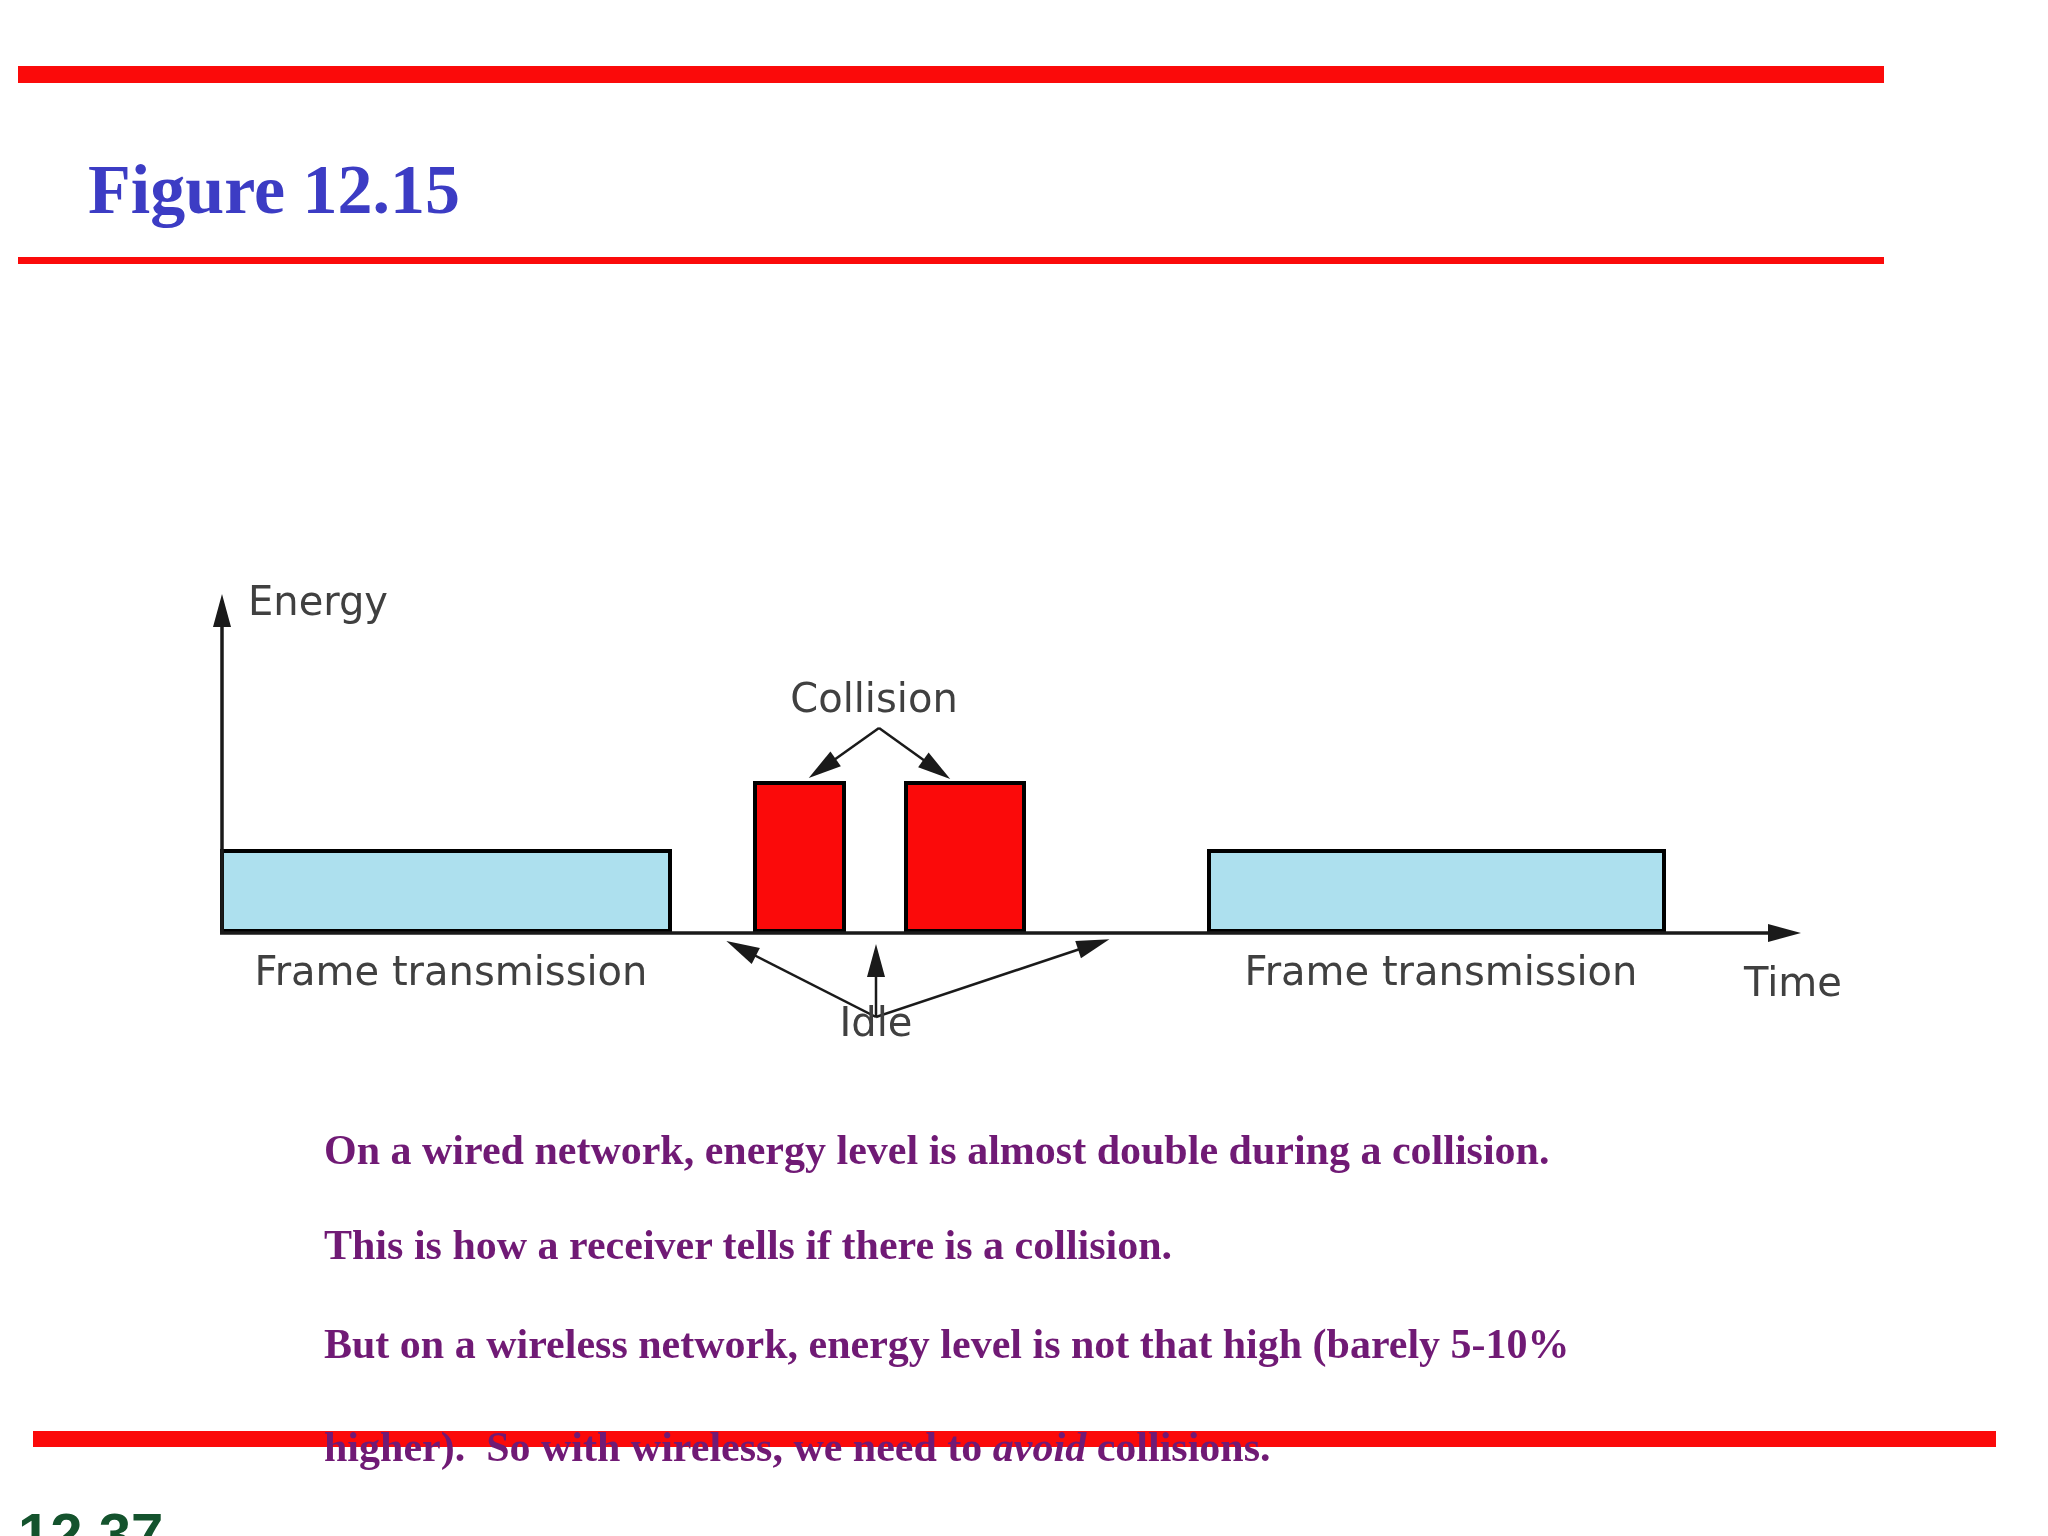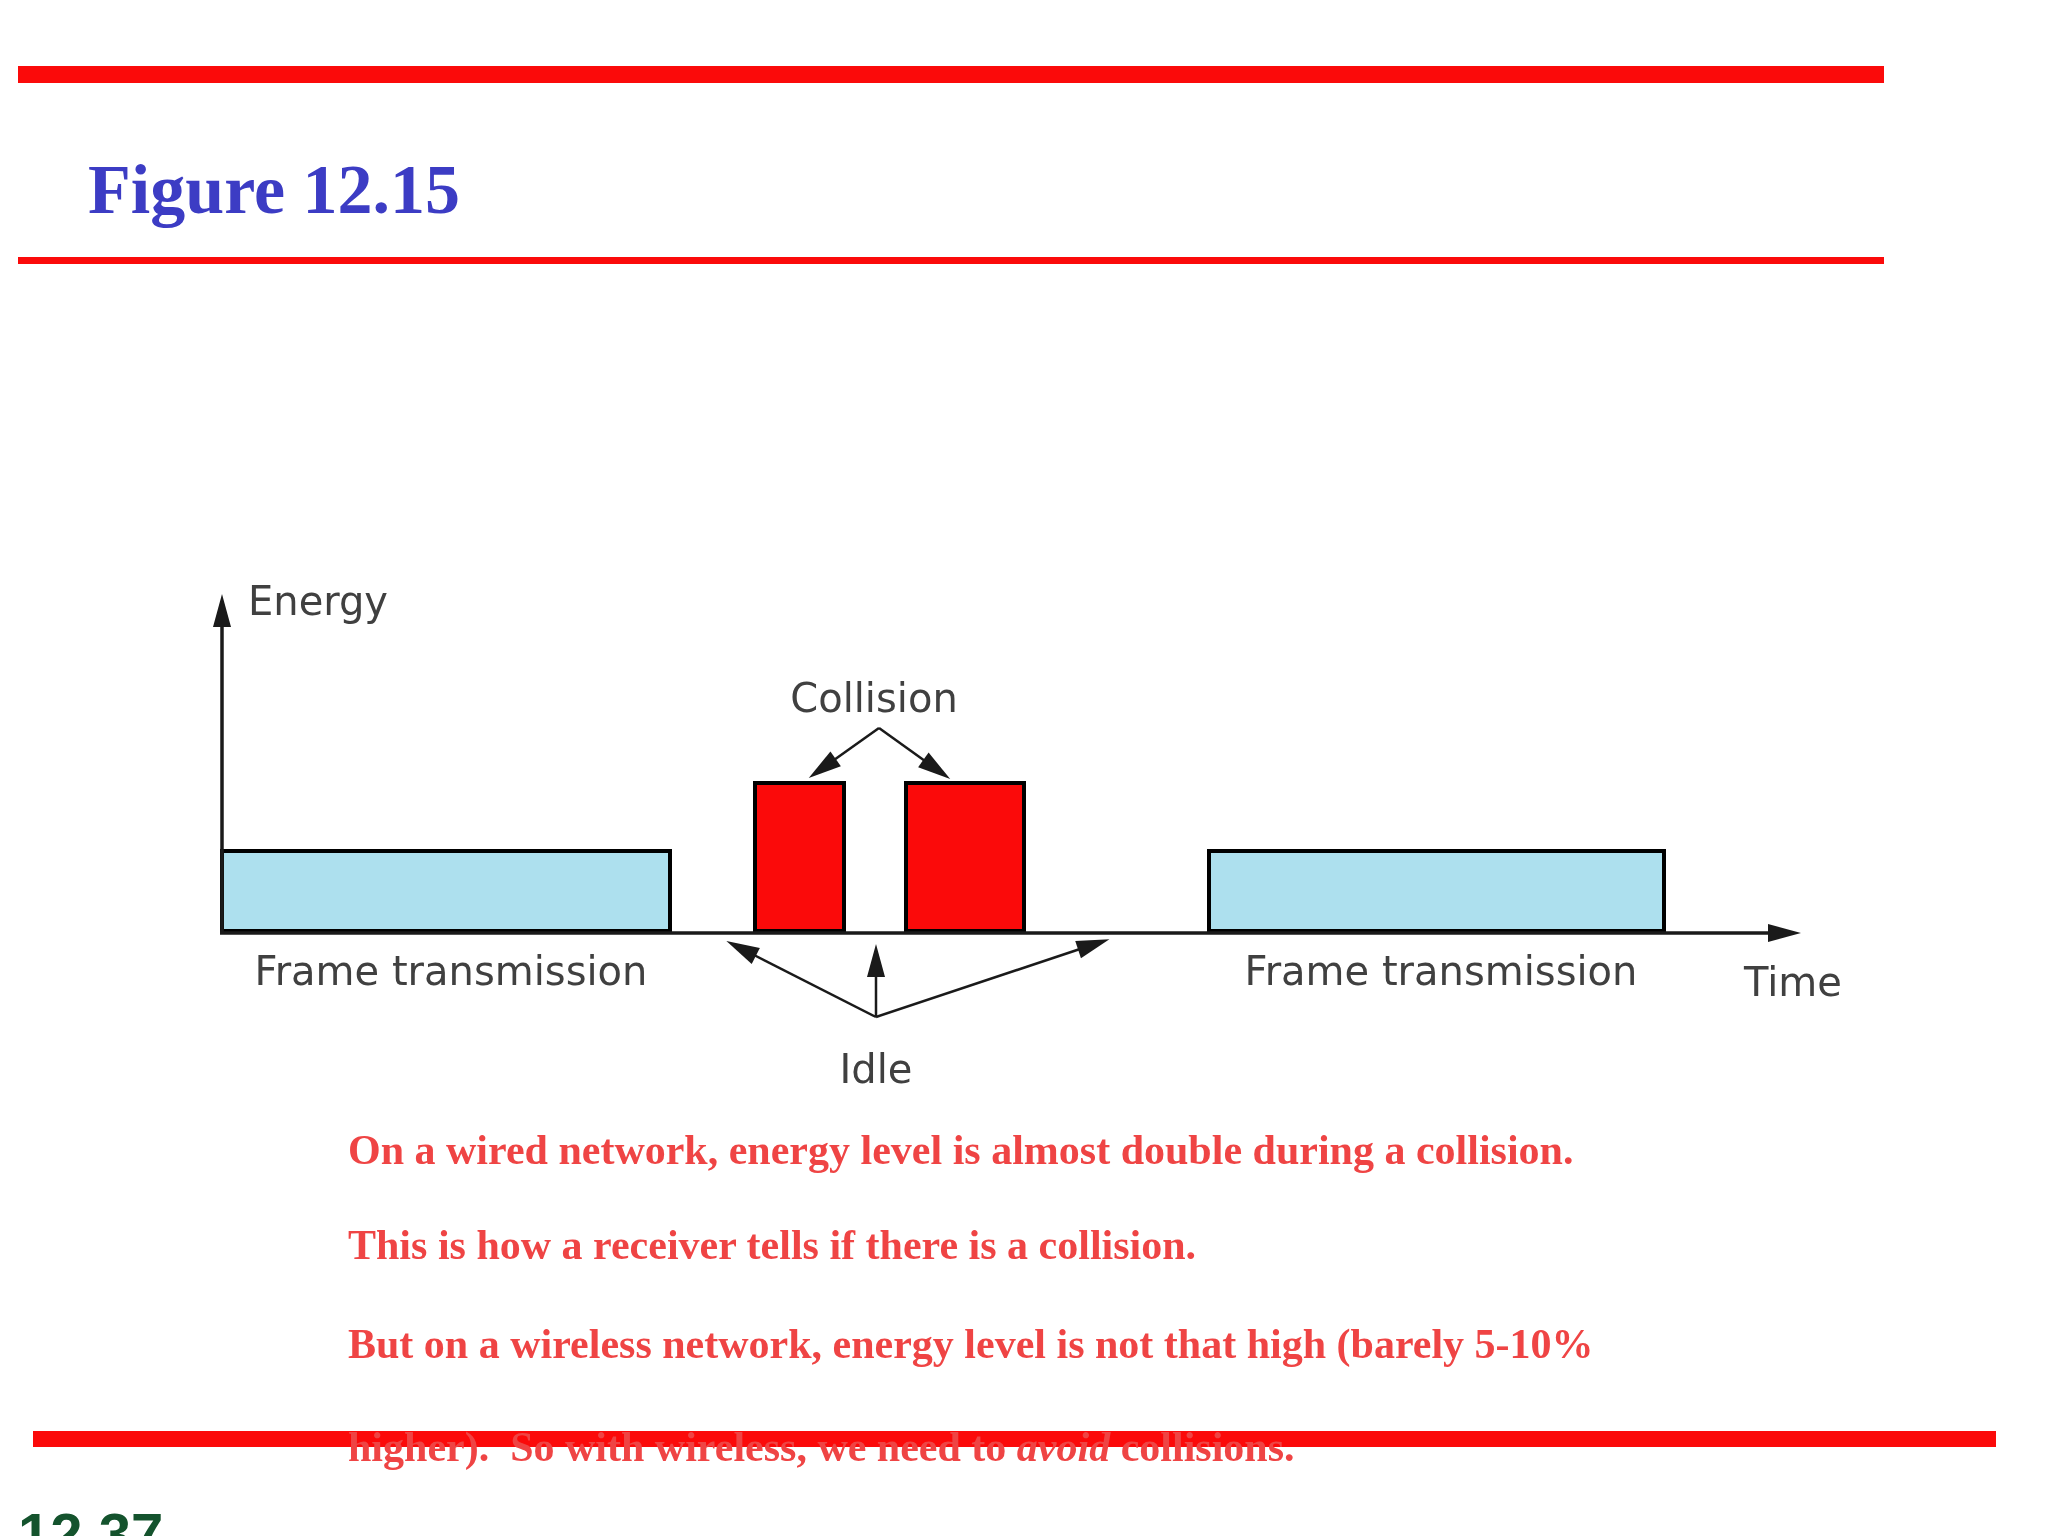--- a/index.html
+++ b/index.html
@@ -34,23 +34,23 @@
   
   .dg-label{
     position:absolute;
     font-family:"DejaVu Sans", sans-serif;
     font-size:40px;color:#404040;
     line-height:1;white-space:nowrap;
   }
   .centered{transform:translateX(-50%);}
   
   .note-line{
-    position:absolute;left:348px;
+    position:absolute;left:324px;
     font-family:"Liberation Serif", serif;
-    font-size:42px;font-weight:bold;color:#ef4444;
+    font-size:42px;font-weight:bold;color:#701a75;
     line-height:1;white-space:pre-wrap;z-index:2;
   }
   .note-italic{font-style:italic;}
   #page-number{
     position:absolute;left:18px;top:1464px;
     font-family:"Liberation Sans", sans-serif;
     font-size:58px;font-weight:bold;color:#14532d;
     line-height:1;
   }
   svg{position:absolute;left:0;top:0;}
@@ -89,21 +89,21 @@
     <line x1="876" y1="976" x2="754" y2="914" stroke="#1a1a1a" stroke-width="2.5" marker-end="url(#arrow)"></line>
     <line x1="876" y1="976" x2="876" y2="934" stroke="#1a1a1a" stroke-width="2.5" marker-end="url(#arrow)"></line>
     <line x1="876" y1="976" x2="1080" y2="908" stroke="#1a1a1a" stroke-width="2.5" marker-end="url(#arrow)"></line>
   </svg>
 
   <div class="dg-label" style="left:248px;top:540px;">Energy</div>
   <div class="dg-label centered" style="left:874px;top:637px;">Collision</div>
   <div class="dg-label centered" style="left:451px;top:910px;">Frame transmission</div>
   <div class="dg-label centered" style="left:1441px;top:910px;">Frame transmission</div>
   <div class="dg-label" style="left:1744px;top:921px;">Time</div>
-  <div class="dg-label centered" style="left:876px;top:1008px;">Idle</div>
+  <div class="dg-label centered" style="left:876px;top:961px;">Idle</div>
 
   <div class="note-line" style="top:1088px;">On a wired network, energy level is almost double during a collision.</div>
   <div class="note-line" style="top:1183px;">This is how a receiver tells if there is a collision.</div>
   <div class="note-line" style="top:1282px;">But on a wireless network, energy level is not that high (barely 5-10%</div>
   <div class="note-line" style="top:1385px;"><span>higher).  So with wireless, we need to </span><span class="note-italic">avoid</span><span> collisions.</span></div>
 
   <div id="bottom-bar" class="accent-bar" style="background-color: rgb(251, 10, 10);"></div>
 
   <div id="page-number">12.37</div>
 

